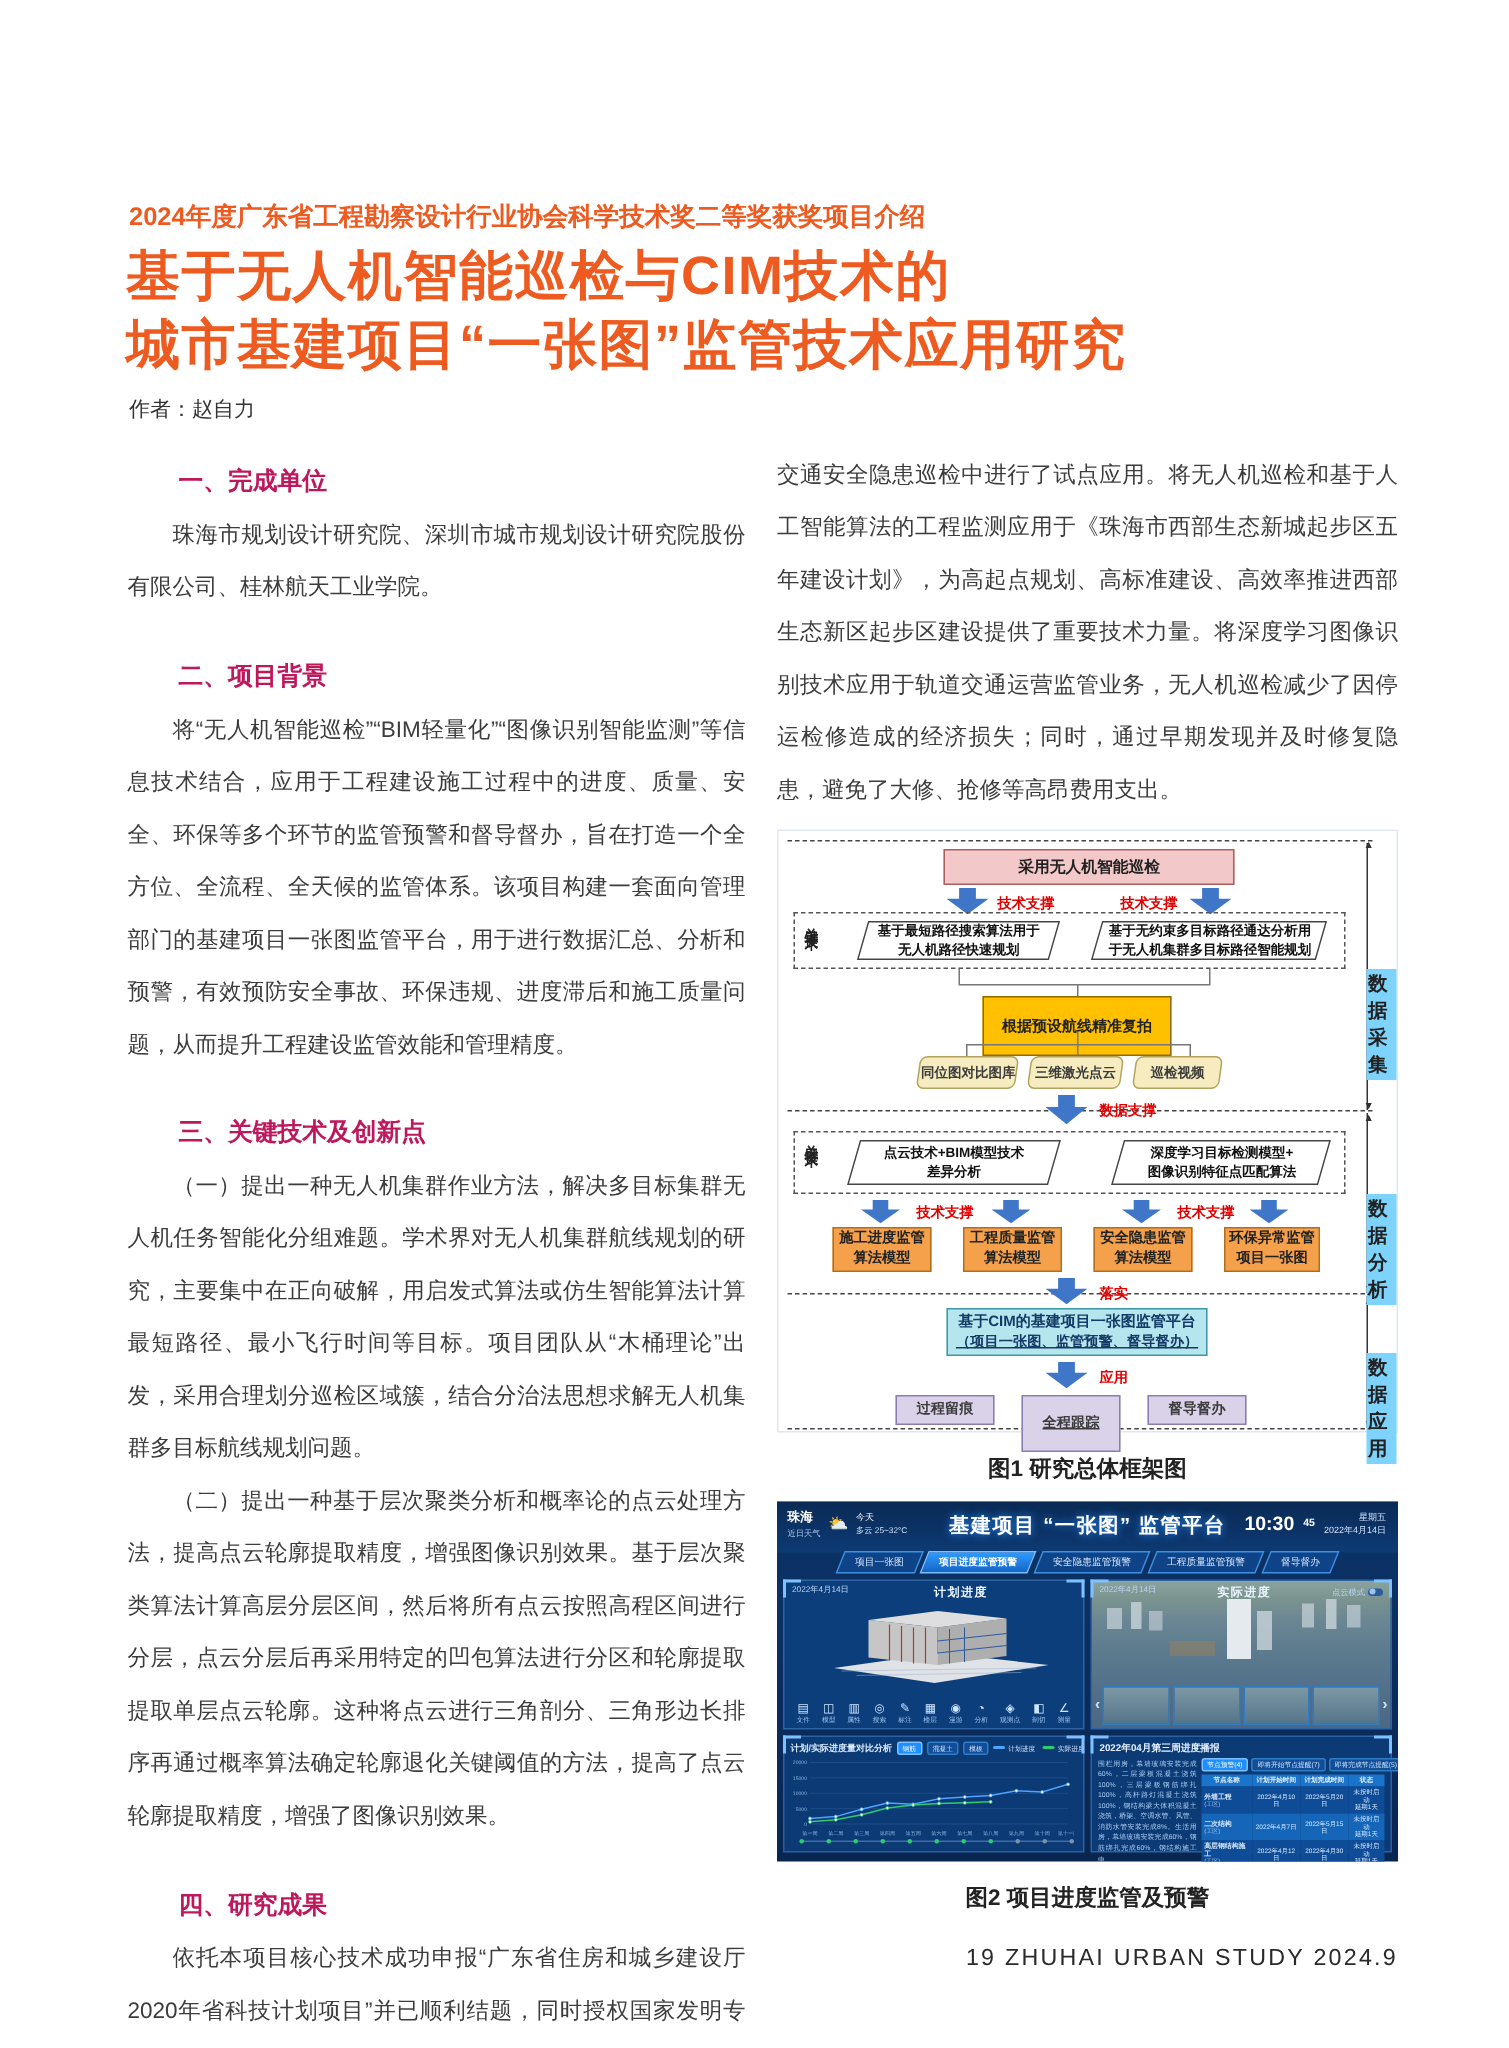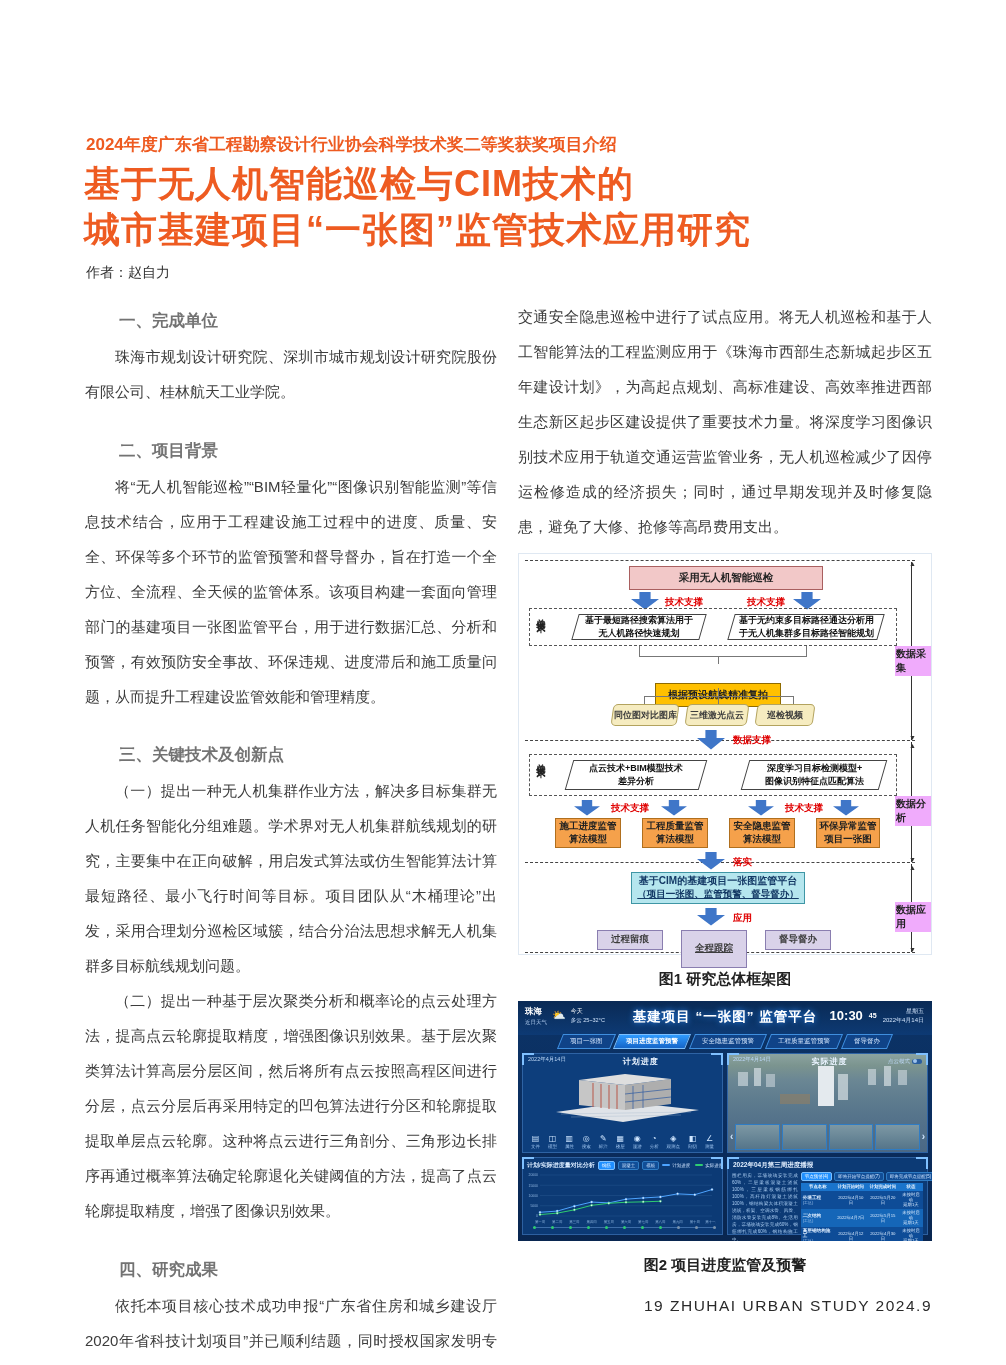--- a/index.html
+++ b/index.html
@@ -9,21 +9,21 @@
 
   
   .eyebrow { position:absolute; left:86px; top:133px; font-size:17px; font-weight:700; color:#ee5b21; }
   .big-title { position:absolute; left:84px; width:860px; font-size:36px; font-weight:900; color:#ee5b21; letter-spacing:1px; }
   .t1 { top:160px; } .t2 { top:206px; }
   .author { position:absolute; left:86px; top:264px; font-size:14px; color:#333; }
 
   
   .col-left  { position:absolute; left:85px;  top:300px; width:412px; }
   .col-right { position:absolute; left:518px; top:300px; width:414px; }
-  .sec-head { font-size:16.5px; font-weight:700; color:#737373; text-indent:34px; margin:30px 0 8px; }
+  .sec-head { font-size:16.5px; font-weight:700; color:#be185d; text-indent:34px; margin:30px 0 8px; }
   .sec-head.first { margin-top:10px; }
   .para { font-size:15px; line-height:2.33; text-align:justify; text-indent:2em; color:#3c3c3c; }
   .cont { font-size:15px; line-height:2.33; text-align:justify; color:#3c3c3c; }
   .fig-caption { text-align:center; font-size:15px; font-weight:700; color:#222; margin:15px 0 12px; }
 
   
   .fc { position:relative; width:414px; height:402px; margin-top:8px; border:1px solid #dfe8f2; background:#fff; font-family:"Liberation Sans",sans-serif; }
   .fc .hline { position:absolute; left:6px; width:390px; border-top:1.5px dashed #444; }
   .fc .box { position:absolute; display:flex; align-items:center; justify-content:center; text-align:center; }
   .fc .pink { background:#f2c8c8; border:1px solid #a95f5f; font-size:10.5px; font-weight:700; color:#222; }
@@ -36,21 +36,21 @@
   .fc .lav { background:#d9d2e9; border:1px solid #8a7eb0; font-size:9.5px; font-weight:700; }
   .fc .dashbox { position:absolute; left:10px; width:368px; border:1.5px dashed #555; }
   .fc .ktv { position:absolute; writing-mode:vertical-rl; text-orientation:upright; font-size:9px; font-weight:700; color:#222; letter-spacing:2px; }
   .fc .pgram { position:absolute; background:#fff; border:1px solid #444; transform:skewX(-16deg); display:flex; align-items:center; justify-content:center; }
   .fc .pgram span { transform:skewX(16deg); display:block; text-align:center; font-size:9px; font-weight:700; line-height:1.4; color:#111; }
   .fc .fat-arrow { position:absolute; background:#3f76c8; clip-path:polygon(30% 0,70% 0,70% 42%,100% 42%,50% 100%,0 42%,30% 42%); }
   .fc .rlab { position:absolute; color:#e00000; font-size:9.5px; font-weight:700; }
   .fc .conn { position:absolute; background:#777; }
   .fc .dim-line { position:absolute; width:1px; background:#333; }
   .fc .dim-cap { position:absolute; font-size:7px; color:#333; line-height:1; }
-  .fc .dim-label { position:absolute; font-size:10px; font-weight:700; color:#222; background:#f0abfc; padding:1px 1px; z-index:2; }
+  .fc .dim-label { position:absolute; font-size:13px; font-weight:700; color:#222; background:#7dd3fc; padding:1px 1px; z-index:2;margin-left:16px; }
 
   
   .dash { position:relative; width:414px; height:240px; margin-top:4px; background:linear-gradient(180deg,#0c3468 0%,#0a2c5c 60%,#092650 100%); overflow:hidden; color:#fff; }
   .dash-head { position:absolute; left:0; top:0; width:100%; height:34px; background:linear-gradient(180deg,#0a2a55,#0d3a74); }
   .weather { position:absolute; left:7px; top:5px; display:flex; gap:5px; align-items:center; }
   .w-city { font-size:8.5px; font-weight:700; }
   .w-sub { font-size:5.5px; color:#a9c6ea; margin-top:1px; }
   .w-icon { font-size:11px; color:#ffd34d; }
   .w-today { font-size:6px; } .w-desc { font-size:5.5px; color:#cfe2fa; margin-top:1px; }
   .dash-title { position:absolute; top:7px; left:0; width:100%; text-align:center; font-size:13.5px; font-weight:900; letter-spacing:1px; text-shadow:0 0 6px #2e8fff; }
@@ -158,21 +158,21 @@
       <div class="pgram" style="left:212px; top:60px; width:150px; height:26px;">
         <span style="white-space:pre-line">基于无约束多目标路径通达分析用
 于无人机集群多目标路径智能规划</span>
       </div>
 
       <div class="conn" style="left:120px; top:92px; width:1px; height:10px;"></div>
       <div class="conn" style="left:287px; top:92px; width:1px; height:10px;"></div>
       <div class="conn" style="left:120px; top:102px; width:168px; height:1px;"></div>
       <div class="conn" style="left:199px; top:102px; width:1px; height:8px;"></div>
 
-      <div class="box amber" style="left:136px; top:110px; width:126px; height:24px;margin-top:19px;">根据预设航线精准复拍</div>
+      <div class="box amber" style="left:136px; top:110px; width:126px; height:40px;">根据预设航线精准复拍</div>
 
       <div class="conn" style="left:199px; top:134px; width:1px; height:8px;"></div>
       <div class="conn" style="left:125px; top:142px; width:150px; height:1px;"></div>
       <div class="conn" style="left:125px; top:142px; width:1px; height:8px;"></div>
       <div class="conn" style="left:199px; top:142px; width:1px; height:8px;"></div>
       <div class="conn" style="left:274px; top:142px; width:1px; height:8px;"></div>
 
       <div class="box tan" style="left:93px; top:150px; width:66px; height:22px;">
           <span>同位图对比图库</span>
         </div>

